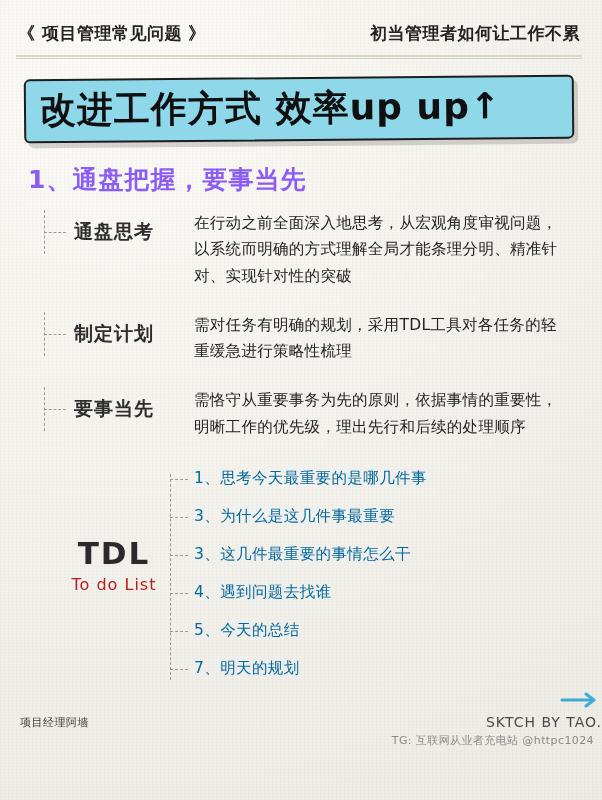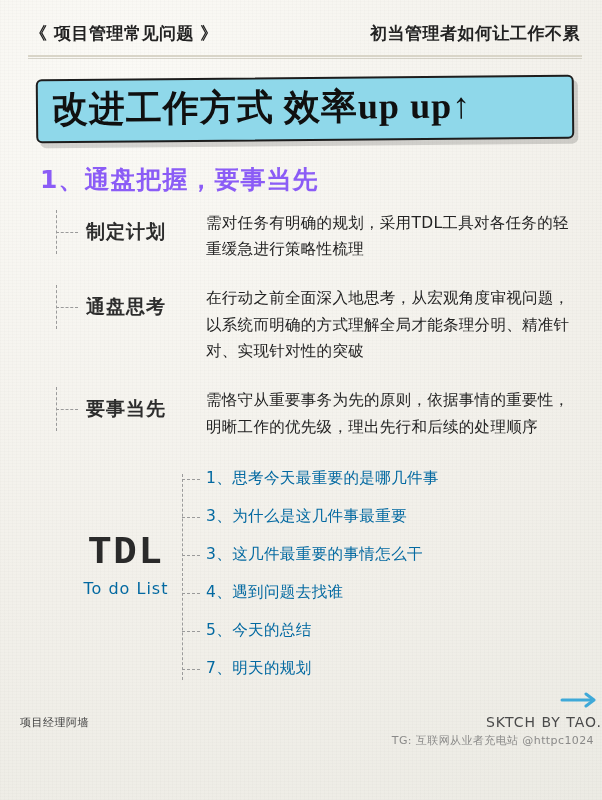--- a/index.html
+++ b/index.html
@@ -23,21 +23,21 @@
       repeating-linear-gradient(0deg, rgba(0,0,0,0.012) 0px, rgba(0,0,0,0.012) 1px, transparent 1px, transparent 3px),
       repeating-linear-gradient(90deg, rgba(0,0,0,0.010) 0px, rgba(0,0,0,0.010) 1px, transparent 1px, transparent 4px),
       radial-gradient(circle at 20% 10%, #fbfaf6 0%, #f2f0ea 60%, #ecebe4 100%);
     pointer-events: none;
   }
   .page {
     position: relative;
     width: 602px;
     height: 752px;
     box-sizing: border-box;
-    padding: 22px 20px 0 28px;
+    padding: 22px 20px 0 16px;
   }
 
   
   .header-row {
     display: flex;
     align-items: baseline;
     justify-content: space-between;
     font-size: 17px;
     font-weight: bold;
     letter-spacing: 0.5px;
@@ -65,21 +65,20 @@
     position: absolute;
     left: 0; right: 0; top: 3px;
     height: 1px;
     background: rgba(180,175,160,0.5);
   }
 
   
   .title-banner-wrap {
     position: relative;
     margin: 0 8px 10px 8px;
-    font-family: Liberation Serif, serif;
   }
   .title-banner {
     position: relative;
     background: #8fd8ea;
     border: 2.5px solid #1d1d1d;
     border-radius: 6px;
     padding: 9px 14px 11px 14px;
     box-shadow: 4px 5px 0 rgba(40,40,40,0.18);
     transform: rotate(-0.5deg);
   }
@@ -200,30 +199,29 @@
     position: absolute;
     left: 0; top: 0; right: 0; bottom: 0;
     background: #a8d97e;
     opacity: 0.85;
     border-radius: 10px 14px 12px 16px;
     transform: rotate(-1deg);
     z-index: -1;
     background-image: repeating-linear-gradient(75deg, rgba(255,255,255,0.35) 0 2px, transparent 2px 6px);
   }
   .tdl-title {
-    font-size: 39px;
+    font-size: 31px;
     font-weight: bold;
     color: #2a2a2a;
     letter-spacing: 2px;
     line-height: 1;
-    font-family: Liberation Mono, monospace;
   }
   .tdl-sub {
     font-size: 16px;
-    color: #0369a1;
+    color: #b91c1c;
     letter-spacing: 1px;
     margin-top: 6px;
   }
   .tdl-right {
     flex: 1;
     padding-top: 6px;
     position: relative;
   }
   .tdl-conn {
     position: absolute;
@@ -298,37 +296,37 @@
 
   <div class="title-banner-wrap">
     <div class="title-banner">
       <div class="title-text">改进工作方式 效率up up↑</div>
     </div>
   </div>
 
   <div class="section-heading">1、通盘把握，要事当先</div>
 
   <div class="blocks">
+
+    <div class="block">
+      <div class="label-col">
+        <div class="conn"></div>
+        <div class="conn-h"></div>
+        <div class="hl-label hl-1">通盘思考</div>
+      </div>
+      <div class="text-col">在行动之前全面深入地思考，从宏观角度审视问题，以系统而明确的方式理解全局才能条理分明、精准针对、实现针对性的突破</div>
+    </div>
 
     <div class="block">
       <div class="label-col">
         <div class="conn"></div>
         <div class="conn-h"></div>
         <div class="hl-label hl-2">制定计划</div>
       </div>
       <div class="text-col">需对任务有明确的规划，采用TDL工具对各任务的轻重缓急进行策略性梳理</div>
-    </div>
-
-    <div class="block">
-      <div class="label-col">
-        <div class="conn"></div>
-        <div class="conn-h"></div>
-        <div class="hl-label hl-1">通盘思考</div>
-      </div>
-      <div class="text-col">在行动之前全面深入地思考，从宏观角度审视问题，以系统而明确的方式理解全局才能条理分明、精准针对、实现针对性的突破</div>
     </div>
 
     <div class="block">
       <div class="label-col">
         <div class="conn"></div>
         <div class="conn-h"></div>
         <div class="hl-label hl-3">要事当先</div>
       </div>
       <div class="text-col">需恪守从重要事务为先的原则，依据事情的重要性，明晰工作的优先级，理出先行和后续的处理顺序</div>
     </div>

